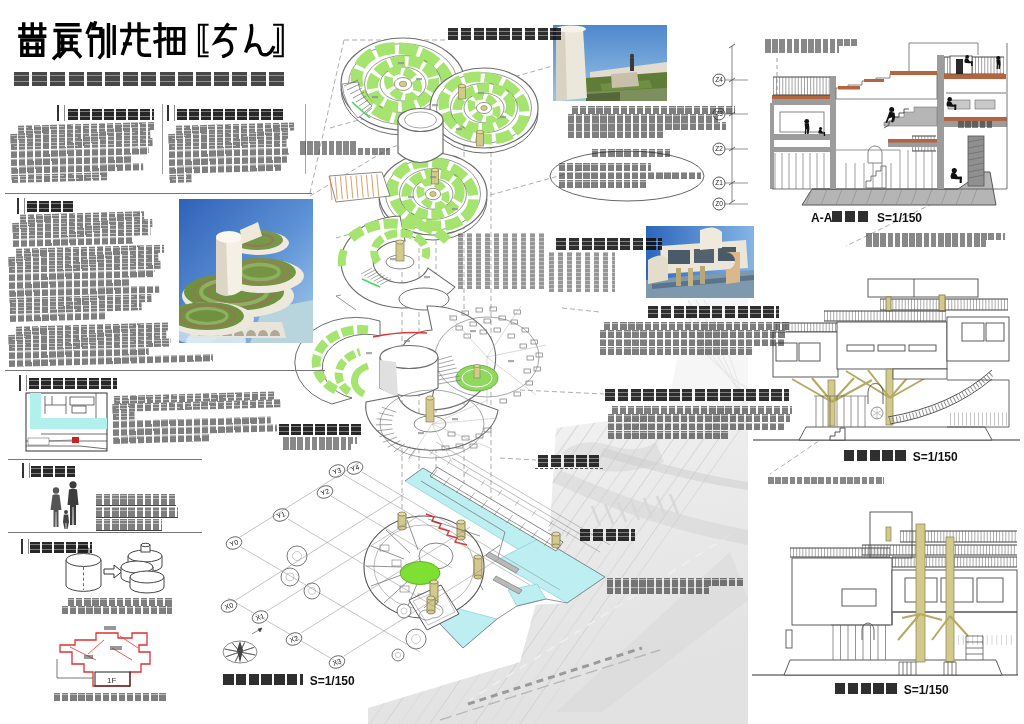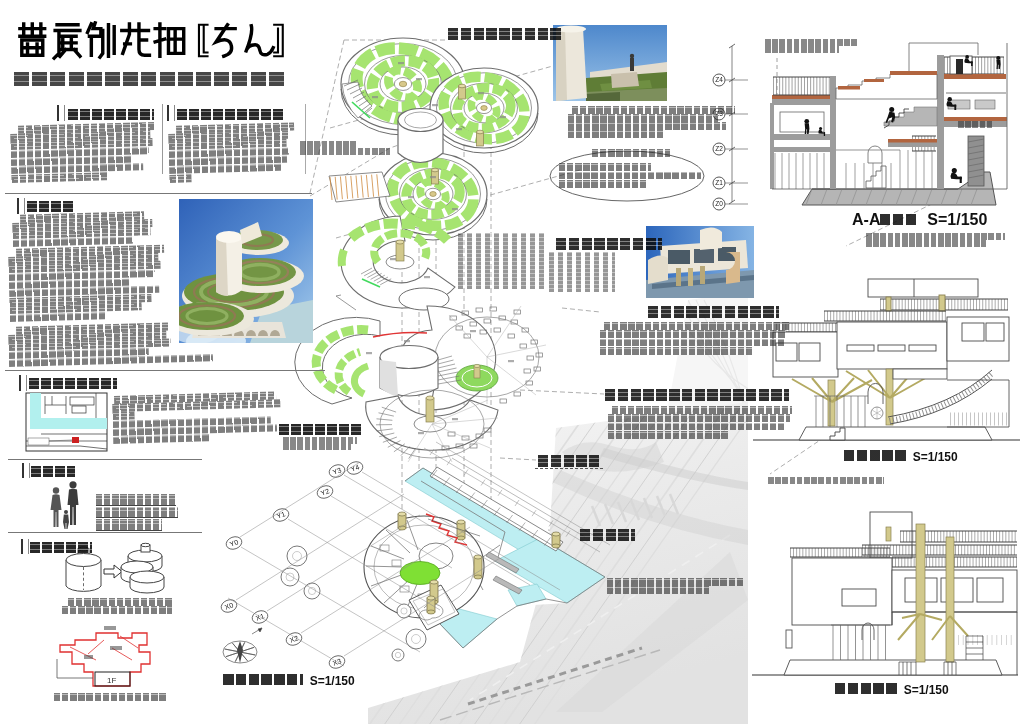--- a/index.html
+++ b/index.html
@@ -218,21 +218,21 @@
       <div class="t7" style="width:68px;margin:0 0 0.09999999999999964px 0px"></div>
     </div>
 
 <div class="ab" style="left:765px;top:39px;transform:rotate(0deg);transform-origin:0 0">
       <div class="t7" style="width:92px;margin:0 0 0.9000000000000004px 0px"></div>
       <div class="t7" style="width:74px;margin:0 0 0.9000000000000004px 0px"></div>
     </div>
 
 <div class="ab t7" style="left:958px;top:121px;width:36px;"></div>
 
-<div class="ab rl" style="left:852px;top:211px;font-size:16px;font-weight:bold">A-A<span style="display:inline-block;width:38px;height:11px;background:repeating-linear-gradient(90deg,rgba(10,10,10,.85) 0 10.5px,rgba(0,0,0,0) 10.5px 12.8px)"></span>&nbsp;&nbsp;S=1/150</div>
+<div class="ab rl" style="left:811px;top:211px;font-size:12px;font-weight:bold">A-A<span style="display:inline-block;width:38px;height:11px;background:repeating-linear-gradient(90deg,rgba(10,10,10,.85) 0 10.5px,rgba(0,0,0,0) 10.5px 12.8px)"></span>&nbsp;&nbsp;S=1/150</div>
 
 <div class="ab" style="left:866px;top:233px;transform:rotate(0deg);transform-origin:0 0">
       <div class="t7" style="width:139px;margin:0 0 0.9000000000000004px 0px"></div>
       <div class="t7" style="width:120px;margin:0 0 0.9000000000000004px 0px"></div>
     </div>
 
 <div class="ab rl" style="left:844px;top:450px;font-size:12px;font-weight:bold"><span style="display:inline-block;width:62px;height:11px;background:repeating-linear-gradient(90deg,rgba(10,10,10,.85) 0 10.5px,rgba(0,0,0,0) 10.5px 12.8px)"></span>&nbsp;&nbsp;S=1/150</div>
 
 <div class="ab t7" style="left:768px;top:477px;width:116px;"></div>
 

